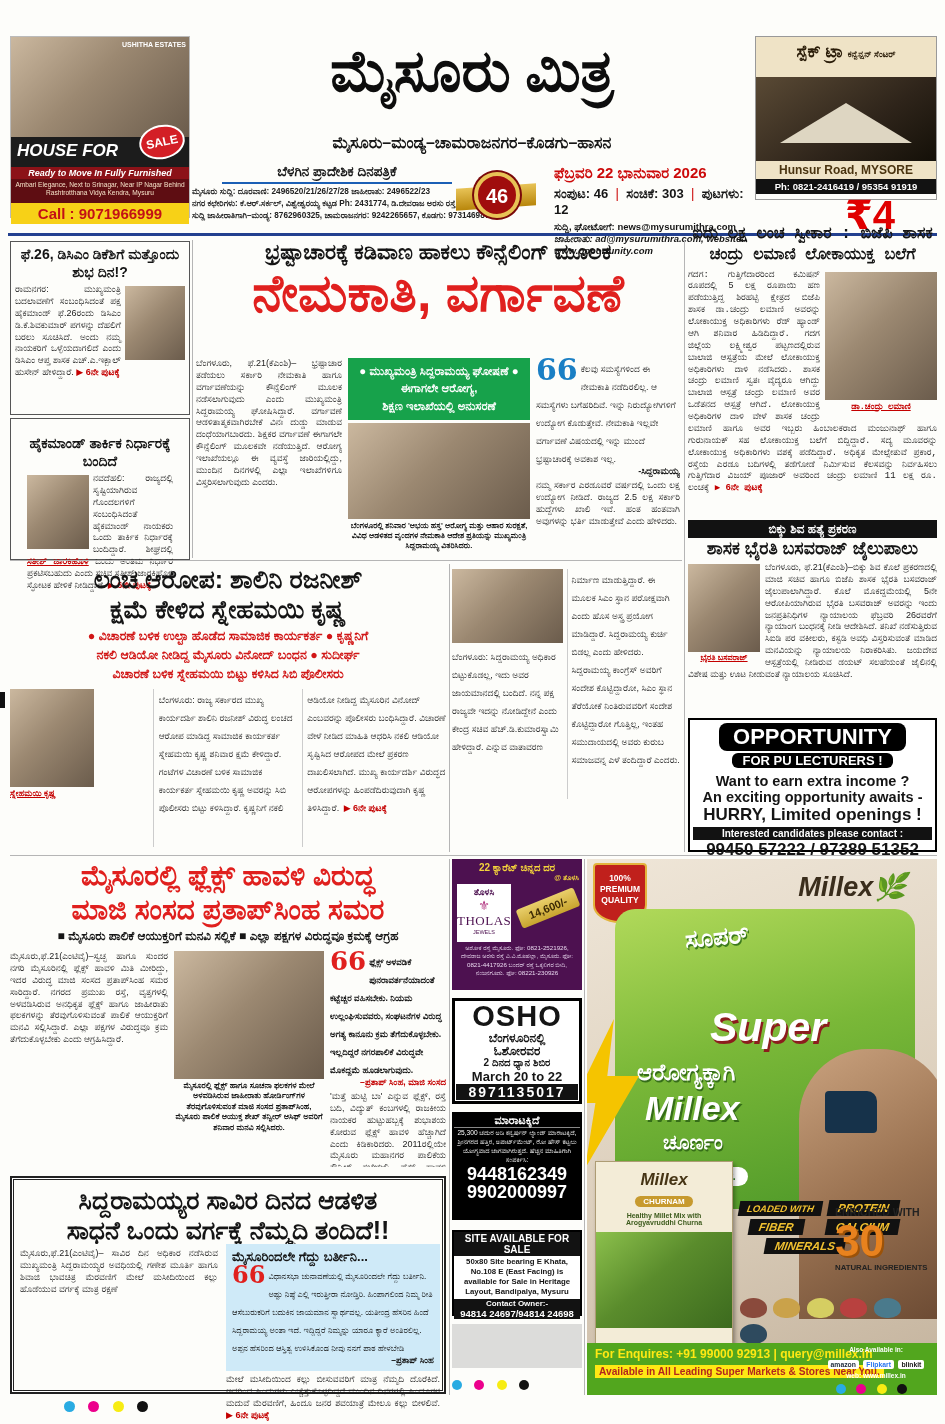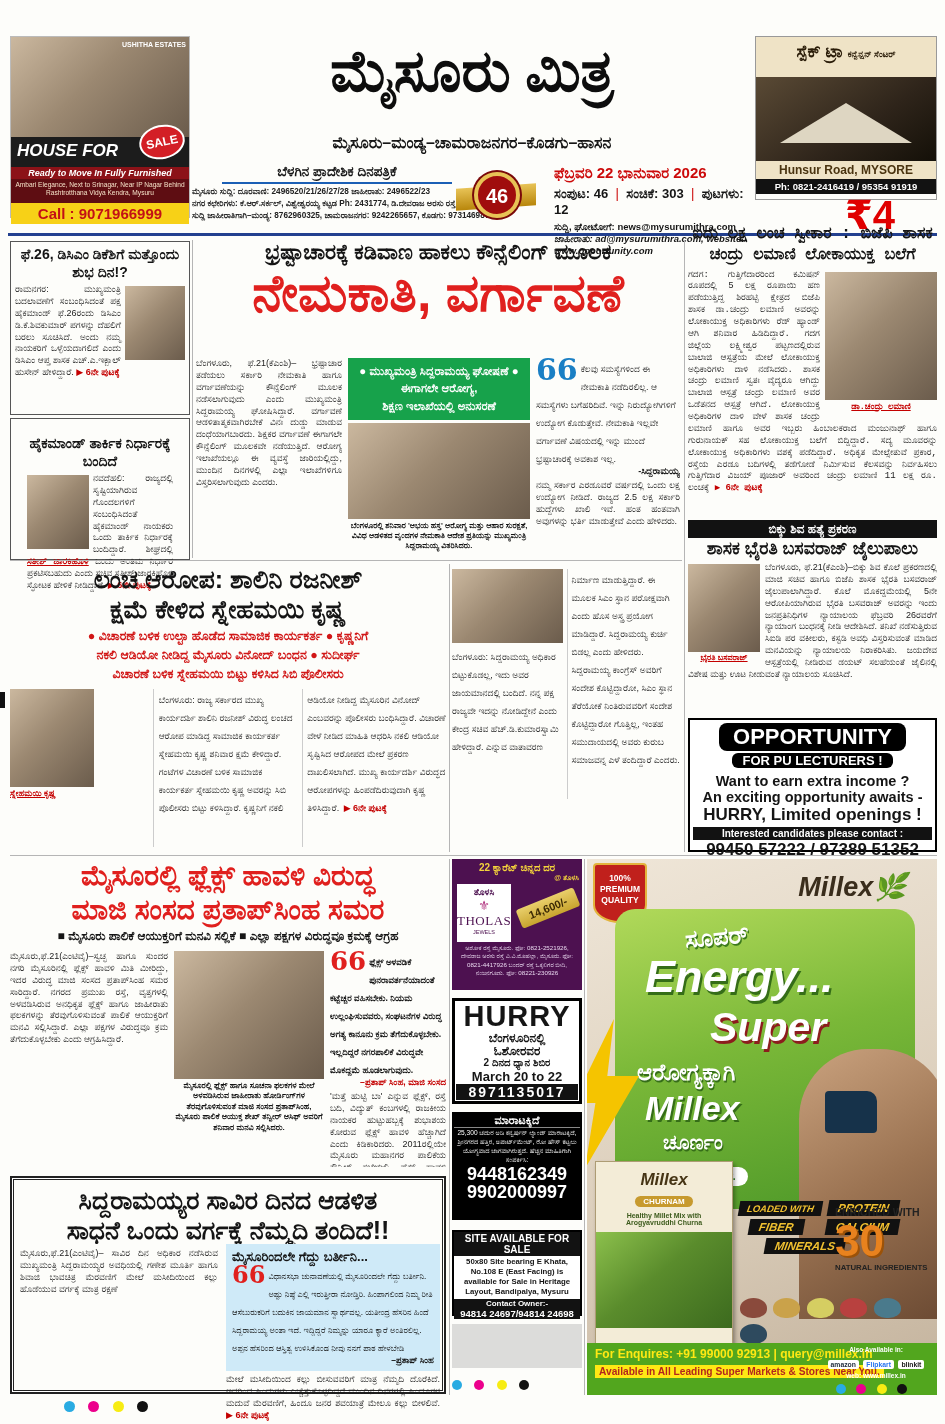--- a/index.html
+++ b/index.html
@@ -237,21 +237,21 @@
         <div style="font-size:13px;color:#b0327e;">⚜</div>
         <div style="font-family:'Liberation Serif',serif;font-size:13px;font-weight:normal;letter-spacing:0.5px;">THOLASI</div>
         <div style="font-size:5.5px;">JEWELS</div>
       </div>
       <div style="position:absolute;right:0px;top:16px;width:62px;height:20px;background:linear-gradient(#e9cf6b,#c8a42e);color:#3c2a04;font-weight:900;font-size:11px;text-align:center;line-height:20px;transform:rotate(-22deg);border-radius:3px;">14,600/-</div>
     </div>
     <div class="center" style="font-size:6.2px;line-height:1.35;color:#e8d7ee;">ಅಶೋಕ ರಸ್ತೆ ಮೈಸೂರು. ಫೋ: 0821-2521926, ದೇವರಾಜ ಅರಸು ರಸ್ತೆ ವಿ.ವಿ.ಮೊಹಲ್ಲಾ, ಮೈಸೂರು. ಫೋ: 0821-4417926 ಬಂದರ್ ರಸ್ತೆ ಒಕ್ಕಲಿಗರ ಬೀದಿ, ನಂಜನಗೂಡು. ಫೋ: 08221-230926</div>
   </div>
 
   <div class="abs center" style="left:452px;top:998px;width:130px;height:106px;border:3px solid #000;background:#fff;padding:1px;">
-    <div style="font-weight:900;font-size:29px;letter-spacing:1px;line-height:1;">HURRY</div>
+    <div style="font-weight:900;font-size:29px;letter-spacing:1px;line-height:1;">OSHO</div>
     <div style="font-weight:bold;font-size:12px;">ಬೆಂಗಳೂರಿನಲ್ಲಿ</div>
     <div style="font-weight:bold;font-size:12px;line-height:1;">ಓಶೋರವರ</div>
     <div style="font-weight:bold;font-size:10px;">2 ದಿನದ ಧ್ಯಾನ ಶಿಬಿರ</div>
     <div style="font-weight:900;font-size:13px;">March 20 to 22</div>
     <div class="blackbar" style="font-size:14px;letter-spacing:2px;">8971135017</div>
   </div>
 
   <div class="abs center" style="left:452px;top:1112px;width:130px;height:108px;background:#000;color:#fff;padding:2px;">
     <div style="font-weight:bold;font-size:11px;border-bottom:1px solid #888;">ಮಾರಾಟಕ್ಕಿದೆ</div>
     <div style="font-size:6.6px;line-height:1.35;margin-top:1px;">25,300 ಚದುರ ಅಡಿ ಕನ್ವರ್ಷನ್ ಲ್ಯಾಂಡ್ ಮಾರಾಟಕ್ಕಿದೆ, ಶ್ರೀನಗರದ ಹತ್ತಿರ, ಅಪಾರ್ಟ್‌ಮೆಂಟ್, ರೋ ಹೌಸ್ ಕಟ್ಟಲು ಯೋಗ್ಯವಾದ ಜಾಗವಾಗಿರುತ್ತದೆ. ಹೆಚ್ಚಿನ ಮಾಹಿತಿಗಾಗಿ ಸಂಪರ್ಕಿಸಿ:</div>
@@ -272,21 +272,20 @@
   <div class="abs vrule" style="left:584px;top:859px;height:536px;"></div>
 
   <div class="abs" style="left:587px;top:859px;width:350px;height:536px;background:linear-gradient(160deg,#efe6d8 0%,#dccfbc 55%,#c3b29c 100%);overflow:hidden;">
     <div style="position:absolute;left:6px;top:4px;width:54px;height:60px;background:#c0201c;border:2px solid #e3b33c;border-radius:4px 4px 50% 50%/4px 4px 30% 30%;color:#fff;font-weight:900;font-size:8.5px;text-align:center;padding-top:8px;line-height:1.3;">100% PREMIUM QUALITY</div>
     <div style="position:absolute;right:30px;top:12px;font-weight:900;font-style:italic;font-size:27px;color:#3a2d1c;">
       <span>Millex</span><span style="color:#5a9e1f;">🌿</span>
     </div>
 
     <div style="position:absolute;left:28px;top:50px;width:300px;height:300px;border-radius:20px;background:linear-gradient(165deg,#b1d95a 0%,#7ab838 45%,#4c9728 100%);">
       <div style="position:absolute;left:70px;top:14px;color:#fff;font-weight:900;font-size:24px;transform:rotate(-5deg);text-shadow:1px 2px 0 #3c7a1c;">ಸೂಪರ್</div>
-      <div style="position:absolute;left:30px;top:42px;color:#fff;font-weight:900;font-style:italic;font-size:45px;text-shadow:2px 3px 0 #356d18;">Energy...</div>
       <div style="position:absolute;left:95px;top:95px;color:#fff;font-weight:900;font-style:italic;font-size:41px;text-shadow:2px 3px 0 #8c1d1d;">Super</div>
       <div style="position:absolute;left:22px;top:150px;color:#fff;font-weight:900;font-size:23px;text-shadow:1px 2px 0 #356d18;">ಆರೋಗ್ಯಕ್ಕಾಗಿ</div>
       <div style="position:absolute;left:30px;top:180px;color:#fff;font-weight:900;font-style:italic;font-size:34px;text-shadow:2px 2px 0 #356d18;">Millex</div>
       <div style="position:absolute;left:48px;top:222px;color:#fff;font-weight:900;font-size:20px;text-shadow:1px 2px 0 #356d18;">ಚೂರ್ಣಂ</div>
       <div style="position:absolute;left:18px;top:258px;background:#fff;color:#2e7d1f;font-weight:bold;font-size:10.5px;padding:3px 12px;border-radius:12px;">ಆರೋಗ್ಯದ ಹೊಸ ಭರವಸೆ.</div>
     </div>
     <div style="position:absolute;left:-14px;top:160px;width:66px;height:150px;background:#f5c400;clip-path:polygon(62% 0,0 56%,34% 56%,18% 100%,100% 38%,52% 38%);"></div>
     <div style="position:absolute;left:212px;top:190px;width:150px;height:270px;background:linear-gradient(150deg,#caa27e 0%,#9b7352 50%,#6b4a33 100%);border-radius:46% 46% 0 0/26% 26% 0 0;"></div>
     <div style="position:absolute;left:238px;top:232px;width:52px;height:42px;background:#16324a;border-radius:4px 10px 4px 4px;"></div>
 

